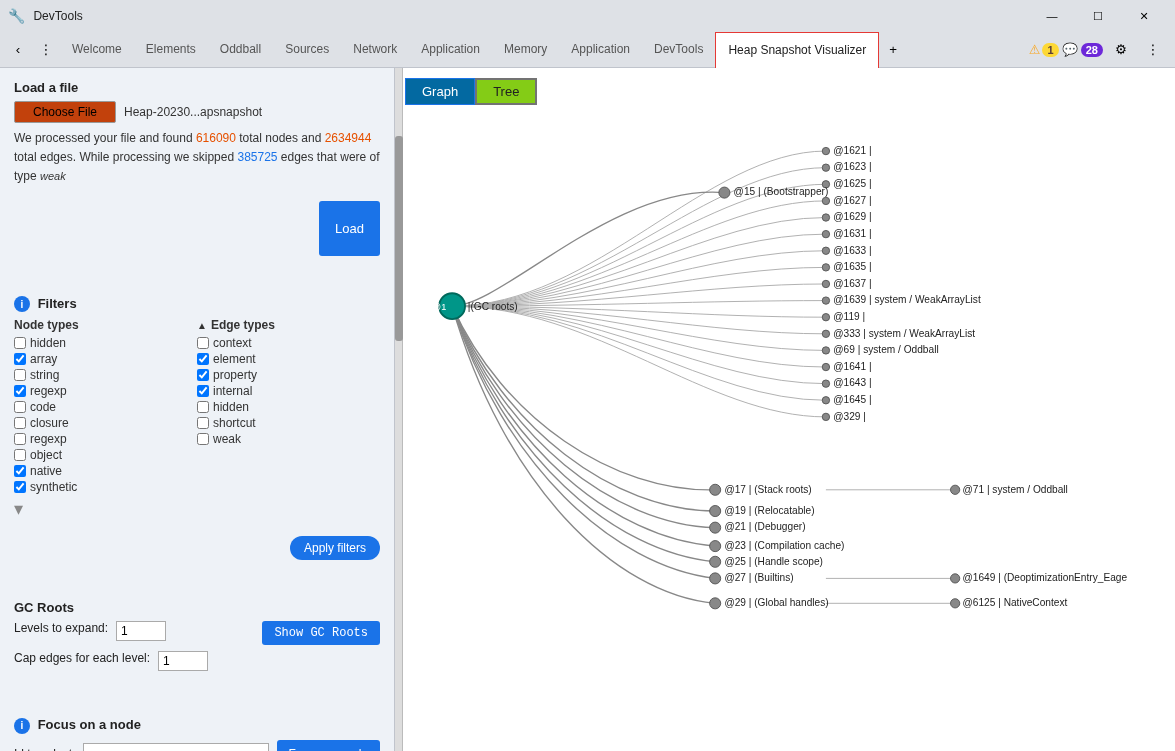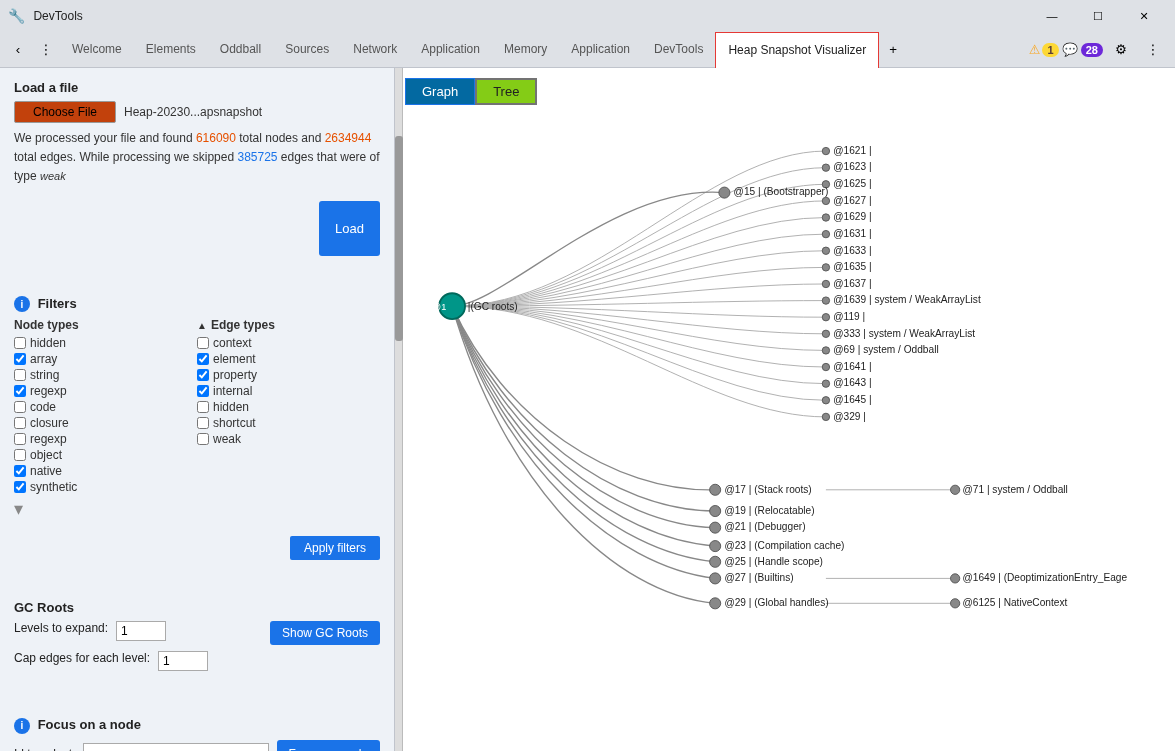--- a/index.html
+++ b/index.html
@@ -73,30 +73,30 @@
 
     
     .filters-section {}
     .filters-grid { display: grid; grid-template-columns: 1fr 1fr; gap: 4px 0; }
     .filter-col-title { font-size: 12px; font-weight: 600; color: #333; margin-bottom: 4px; display: flex; align-items: center; gap: 4px; }
     .filter-col-title .arrow { font-size: 10px; }
     .checkbox-item { display: flex; align-items: center; gap: 4px; font-size: 12px; color: #333; margin-bottom: 2px; }
     .checkbox-item input[type=checkbox] { width: 12px; height: 12px; cursor: pointer; }
     .apply-filters-btn {
       margin-top: 8px; padding: 5px 14px; background: #1a73e8; color: #fff;
-      border: none; border-radius: 2px; cursor: pointer; font-size: 12px; float: right; text-align: center;
+      border: none; border-radius: 12px; cursor: pointer; font-size: 12px; float: right; text-align: center;
     }
 
     
     .gc-roots-section {}
     .gc-input-row { display: flex; align-items: flex-start; gap: 8px; font-size: 12px; margin-bottom: 6px; }
     .gc-input { width: 50px; border: 1px solid #aaa; padding: 2px 4px; font-size: 12px; }
     .show-gc-btn {
       padding: 5px 12px; background: #1a73e8; color: #fff;
-      border: none; border-radius: 3px; cursor: pointer; font-size: 12px; margin-left: auto;
+      border: none; border-radius: 3px; cursor: pointer; font-size: 12px; margin-left: auto; font-family: Liberation Mono, monospace;
     }
 
     
     .focus-section {}
     .focus-row { display: flex; align-items: center; gap: 8px; margin-top: 6px; }
     .focus-input { flex: 1; border: 1px solid #aaa; padding: 3px 6px; font-size: 12px; }
     .focus-btn {
       padding: 7px 12px; background: #1a73e8; color: #fff;
       border: none; border-radius: 3px; cursor: pointer; font-size: 12px;
     }

